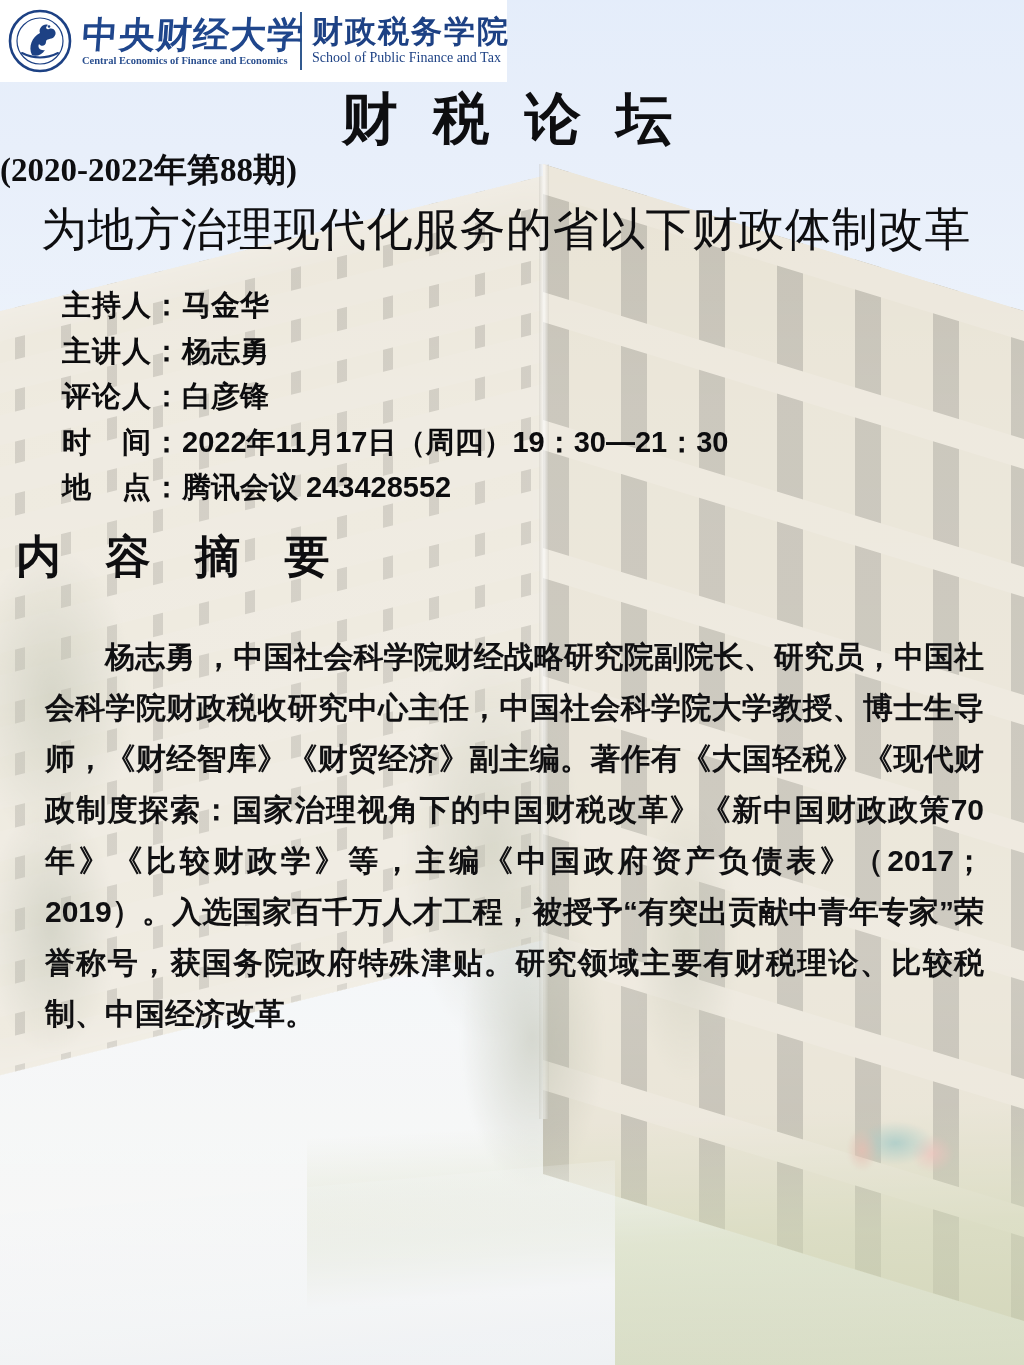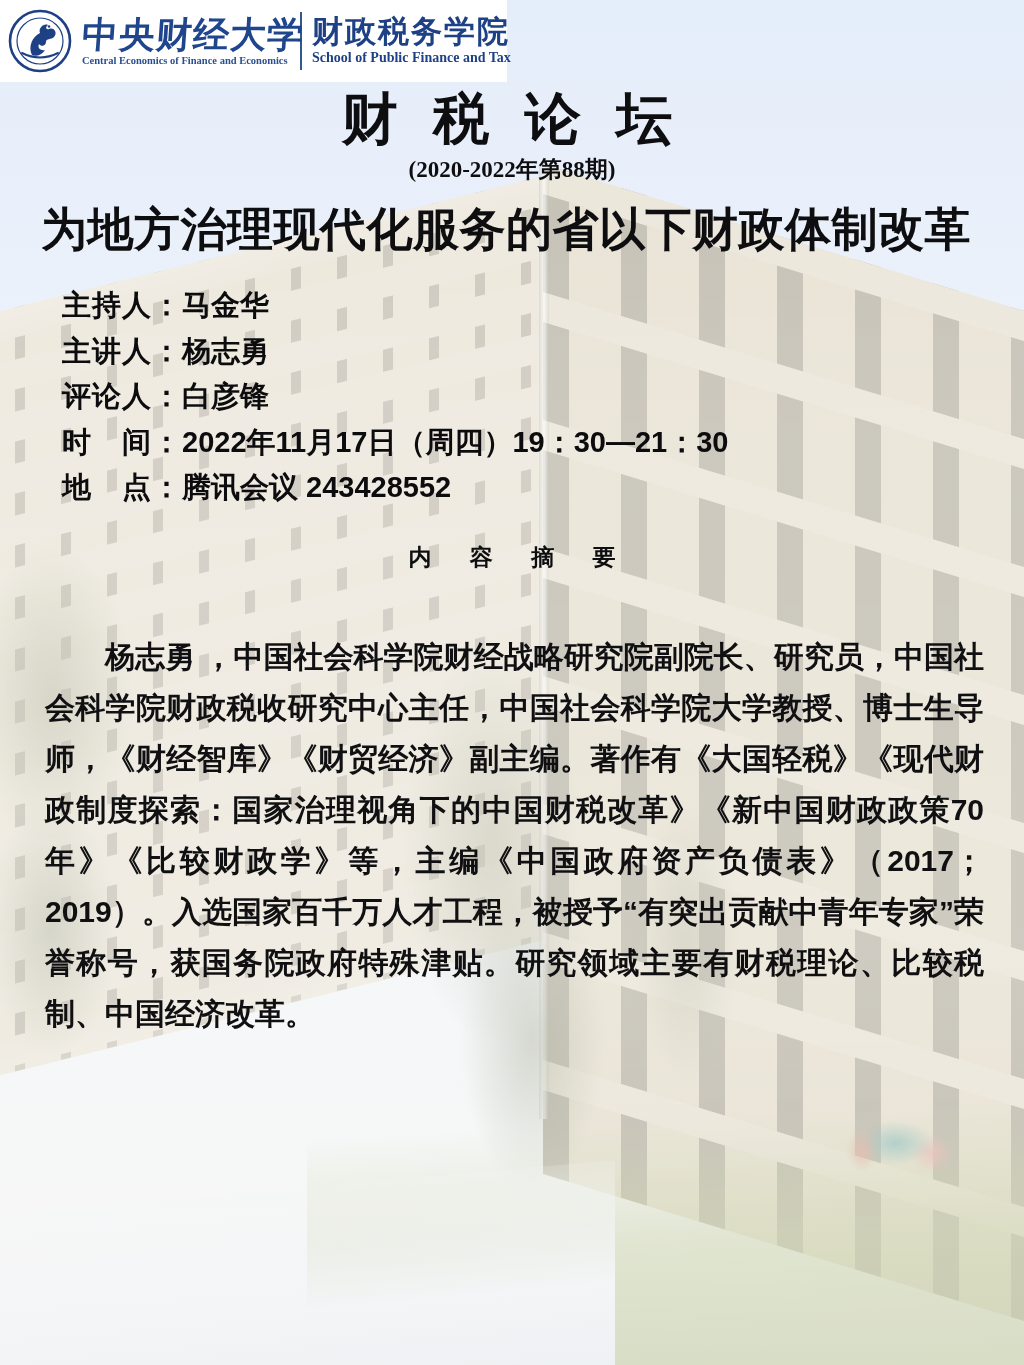--- a/index.html
+++ b/index.html
@@ -113,64 +113,64 @@
     width:2px;height:58px;background:#31598f;
     margin:0 10px 0 6px;flex:0 0 auto;
   }
   .school-block{flex:0 0 auto;}
   .school-cn{
     font-weight:700;font-size:31px;line-height:34px;
     color:var(--brand);letter-spacing:2px;white-space:nowrap;
   }
   .school-en{
     font-family:var(--serif);
-    font-weight:700;font-size:14px;line-height:18px;
+    font-weight:400;font-size:14px;line-height:18px;
     color:var(--brand);white-space:nowrap;
   }
 
   .forum-title{
     margin:6px 0 0 0;
     text-align:center;
     font-family:Liberation Sans, sans-serif;
     font-weight:700;
     font-size:56px;line-height:62px;
     letter-spacing:10px;
     color:var(--ink);
   }
   .forum-issue{
-    text-align:center;
-    font-family:var(--serif);
-    font-weight:700;
-    font-size:23px;line-height:40px;
+    text-align:left;
+    font-family:var(--serif);
+    font-weight:700;
+    font-size:33px;line-height:40px;
     color:var(--ink);
   }
   .lecture-title{
     margin:13px 12px 0 0;
     text-align:center;
     font-family:var(--serif);
-    font-weight:700;
+    font-weight:400;
     font-size:46px;line-height:54px;
     letter-spacing:0.5px;
     color:var(--ink);
     white-space:nowrap;
   }
 
   .info-block{
     margin:26px 0 0 62px;
     font-size:29px;
     font-weight:600;
     color:#0c0c0e;
   }
   .info-row{line-height:45.5px;white-space:nowrap;}
   .info-label{letter-spacing:1px;}
 
   .abstract-heading{
     margin:24px 0 0 0;
-    text-align:center;
-    font-size:23px;line-height:44px;
+    text-align:left;
+    font-size:45px;line-height:44px;
     font-weight:700;
     letter-spacing:16px;
     text-indent:16px; 
     color:var(--ink);
   }
   .para{
     margin:27px 40px 0 45px;
     font-size:30px;
     line-height:51px;
     font-weight:600;

